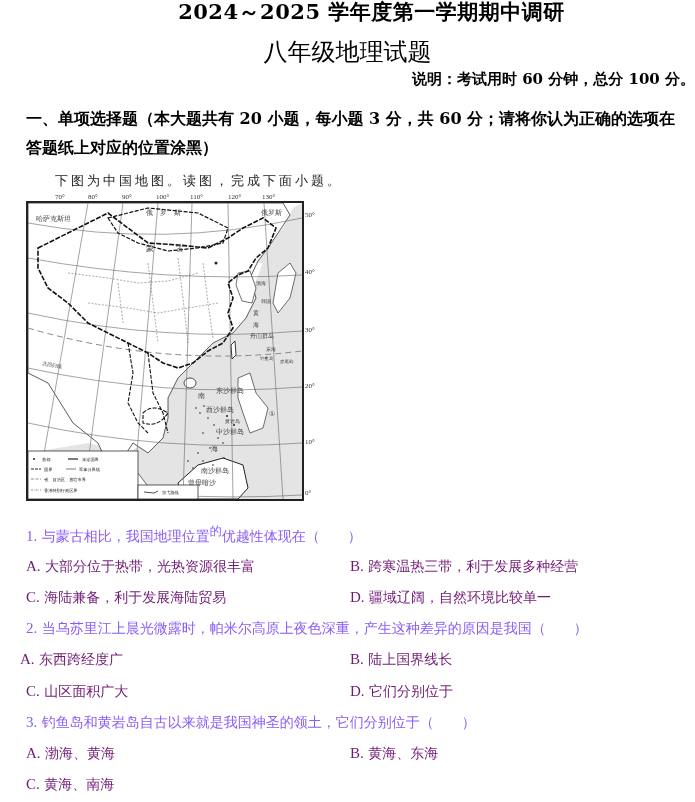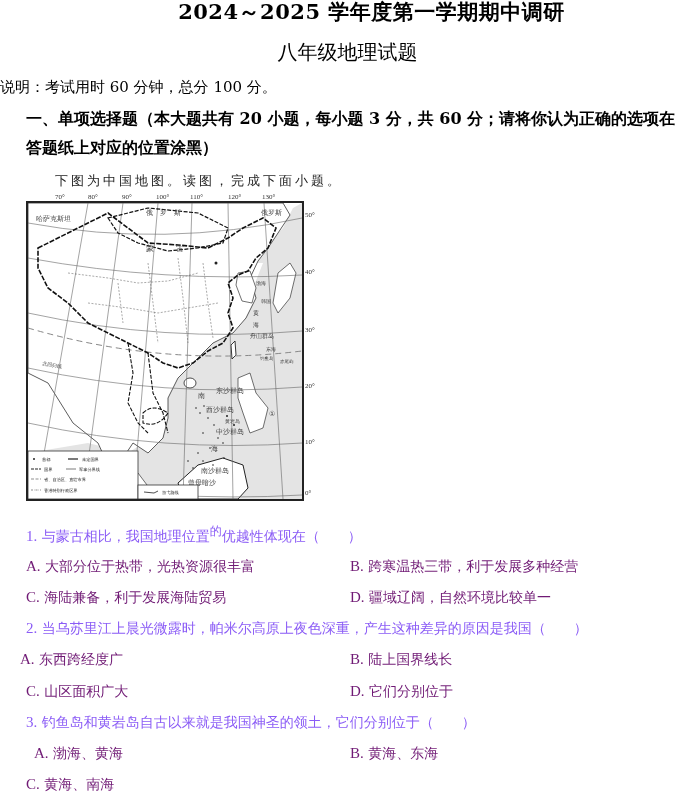--- a/index.html
+++ b/index.html
@@ -1,20 +1,20 @@
 <!DOCTYPE html>
 <html><head>
   <meta charset="utf-8">
   <style>
     html, body { margin: 0; padding: 0; background: #ffffff; }
     body { width: 695px; height: 802px; position: relative; overflow: hidden; color: #000; font-family: "DejaVu Serif", "Liberation Serif", serif; }
     .abs { position: absolute; }
     .title { left: 0; width: 695px; text-align: center; font-weight: bold; font-size: 21px; top: 0px; line-height: 24px; letter-spacing: 0.5px; padding-left: 24px; }
-    .subtitle { left: 0; width: 695px; text-align: center; font-size: 20px; top: 40px; line-height: 24px; }
-    .note { left: 0; width: 695px; text-align: left; font-weight: normal; font-size: 15px; top: 76px; line-height: 22px; }
+    .subtitle { left: 0; width: 695px; text-align: center; font-size: 24px; top: 40px; line-height: 24px; }
+    .note { left: 0; width: 695px; text-align: right; font-weight: bold; font-size: 15px; top: 68px; line-height: 22px; }
     .section { left: 26px; width: 660px; font-weight: bold; font-size: 16px; line-height: 29px; top: 104px; }
     .intro { left: 55px; top: 172px; font-size: 13px; letter-spacing: 3px; font-family: "DejaVu Serif", serif; color: #222; }
     .map { left: 26px; top: 201px; width: 278px; height: 300px; border: 2px solid #222; background: #fff; box-sizing: border-box; overflow: hidden; }
     .map svg { display: block; }
     .q { font-family: "DejaVu Sans", "Liberation Sans", sans-serif; font-size: 14px; line-height: 18px; color: #8b5cf6; }
     .opt { font-family: "DejaVu Sans", "Liberation Sans", sans-serif; font-size: 14px; line-height: 18px; color: #701a75; }
     .opt .letter, .q .num { font-family: "Liberation Serif", serif; font-size: 15px; }
     .sup { font-size: 12px; vertical-align: 6px; }
   </style>
 </head>
@@ -215,21 +215,21 @@
 </div>
 <div class="abs opt" style="left:350px;top:682px;">
   <span class="letter">D.</span>
   <span>它们分别位于</span>
 </div>
 
 <div class="abs q" style="left:26px;top:713px;">
   <span class="num">3.</span>
   <span>钓鱼岛和黄岩岛自古以来就是我国神圣的领土，它们分别位于（　　）</span>
 </div>
-<div class="abs opt" style="left:26px;top:744px;margin-left:8px;">
+<div class="abs opt" style="left:26px;top:744px;">
   <span class="letter">A.</span>
   <span>渤海、黄海</span>
 </div>
 <div class="abs opt" style="left:350px;top:744px;">
   <span class="letter">B.</span>
   <span>黄海、东海</span>
 </div>
 <div class="abs opt" style="left:26px;top:775px;">
   <span class="letter">C.</span>
   <span>黄海、南海</span>

